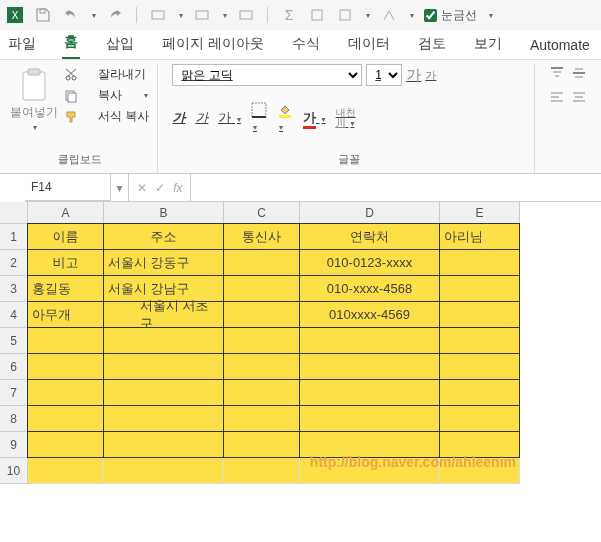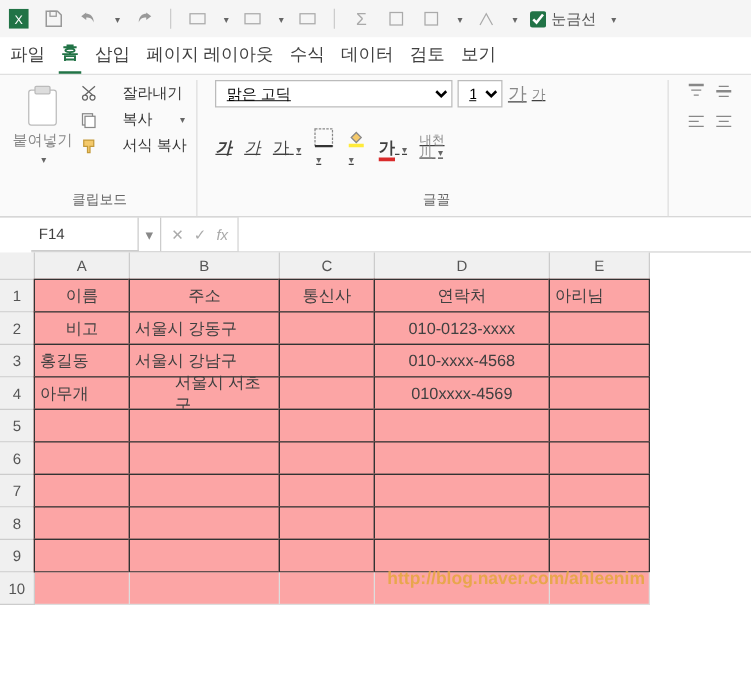--- a/index.html
+++ b/index.html
@@ -25,21 +25,21 @@
   .qat .icon { display:flex; align-items:center; justify-content:center; width:18px; height:18px; }
   .qat .sep { width:1px; height:16px; background:#ccc; margin:0 2px; }
   .qat-check { display:flex; align-items:center; gap:4px; color:#555; }
   .qat input[type=checkbox]{ accent-color:#217346; }
   
   .tabs {
     height: 30px;
     display: flex;
     align-items: flex-end;
     padding:0 6px;
-    gap: 9px;
+    gap: 24px;
     background:#fff;
     border-bottom:1px solid #e0e0e0;
     font-size: 14px;
   }
   .tab { padding: 6px 2px; color:#404040; cursor:pointer;}
   .tab.active { color:#217346; border-bottom:2px solid #217346; font-weight:bold; }
   
   .ribbon {
     height: 114px;
     background:#fafafa;
@@ -75,21 +75,21 @@
   .fx-controls{ display:flex; align-items:center; gap:8px; padding:0 8px; color:#aaa; border-right:1px solid #ccc;}
   .fx-label{ font-style:italic;}
   .formula-input{ flex:1; border:none; padding:0 6px; font-size:12px;}
   .corner{ width:28px; height:22px; background:#f0f0f0; border-right:1px solid #ccc; border-bottom:1px solid #ccc;}
   .col-headers{ display:flex;}
   .col-h{ height:22px; background:#f0f0f0; border-right:1px solid #ccc; border-bottom:1px solid #ccc; display:flex; align-items:center; justify-content:center; font-size:12px; color:#555;}
   .row-headers{ display:flex; flex-direction:column;}
   .row-h{ width:28px; background:#f0f0f0; border-right:1px solid #ccc; border-bottom:1px solid #ccc; display:flex; align-items:center; justify-content:center; font-size:12px; color:#555;}
   .grid-wrap{ position:relative;}
   .grid{ display:grid; }
-  .cell{ border-right:1px solid #ddd; border-bottom:1px solid #ddd; padding:2px 4px; font-size:13px; display:flex; align-items:center; background:#fca5a5;}
+  .cell{ border-right:1px solid #ddd; border-bottom:1px solid #ddd; padding:2px 4px; font-size:13px; display:flex; align-items:center; background:#fde047;}
   .cell.center{ justify-content:center;}
   .watermark{ position:absolute; right:4px; bottom:14px; color:#e8a64d; font-size:14px; font-weight:bold;}
   svg{ display:block;}
 </style>
 </head>
 <body>
 
 <div class="qat">
   <span class="icon">
     <svg width="16" height="16">
@@ -160,20 +160,21 @@
 
 <div class="tabs" id="tabs">
     <div class="tab">파일</div>
     <div class="tab active">홈</div>
     <div class="tab">삽입</div>
     <div class="tab">페이지 레이아웃</div>
     <div class="tab">수식</div>
     <div class="tab">데이터</div>
     <div class="tab">검토</div>
     <div class="tab">보기</div>
+    <div class="tab">Automate</div>
   </div>
 
 <div class="ribbon">
   <div class="group">
     <div class="group-body">
       <div class="paste-btn">
         <svg width="30" height="34" viewBox="0 0 30 34">
             <rect x="4" y="4" width="22" height="28" rx="2" fill="#fff" stroke="#bbb"></rect>
             <rect x="9" y="1" width="12" height="6" rx="1" fill="#ddd" stroke="#bbb"></rect>
           </svg>

